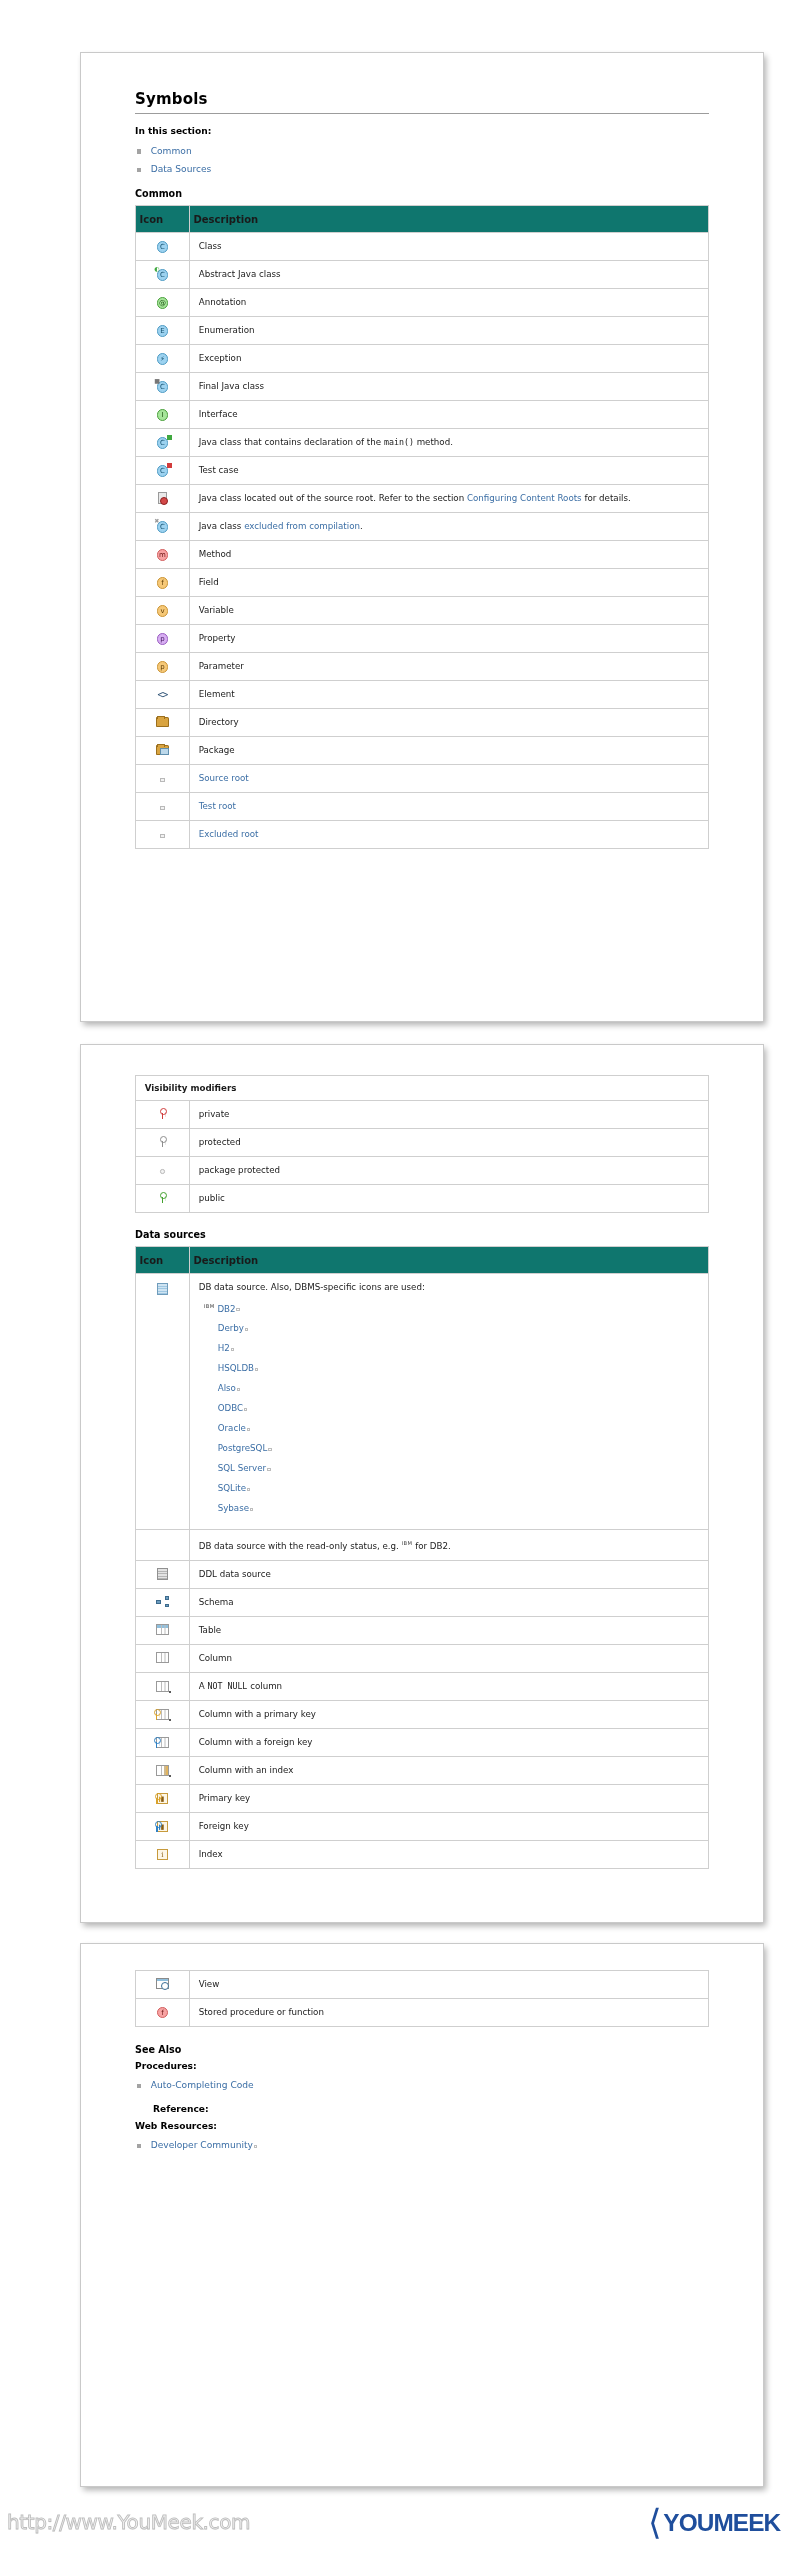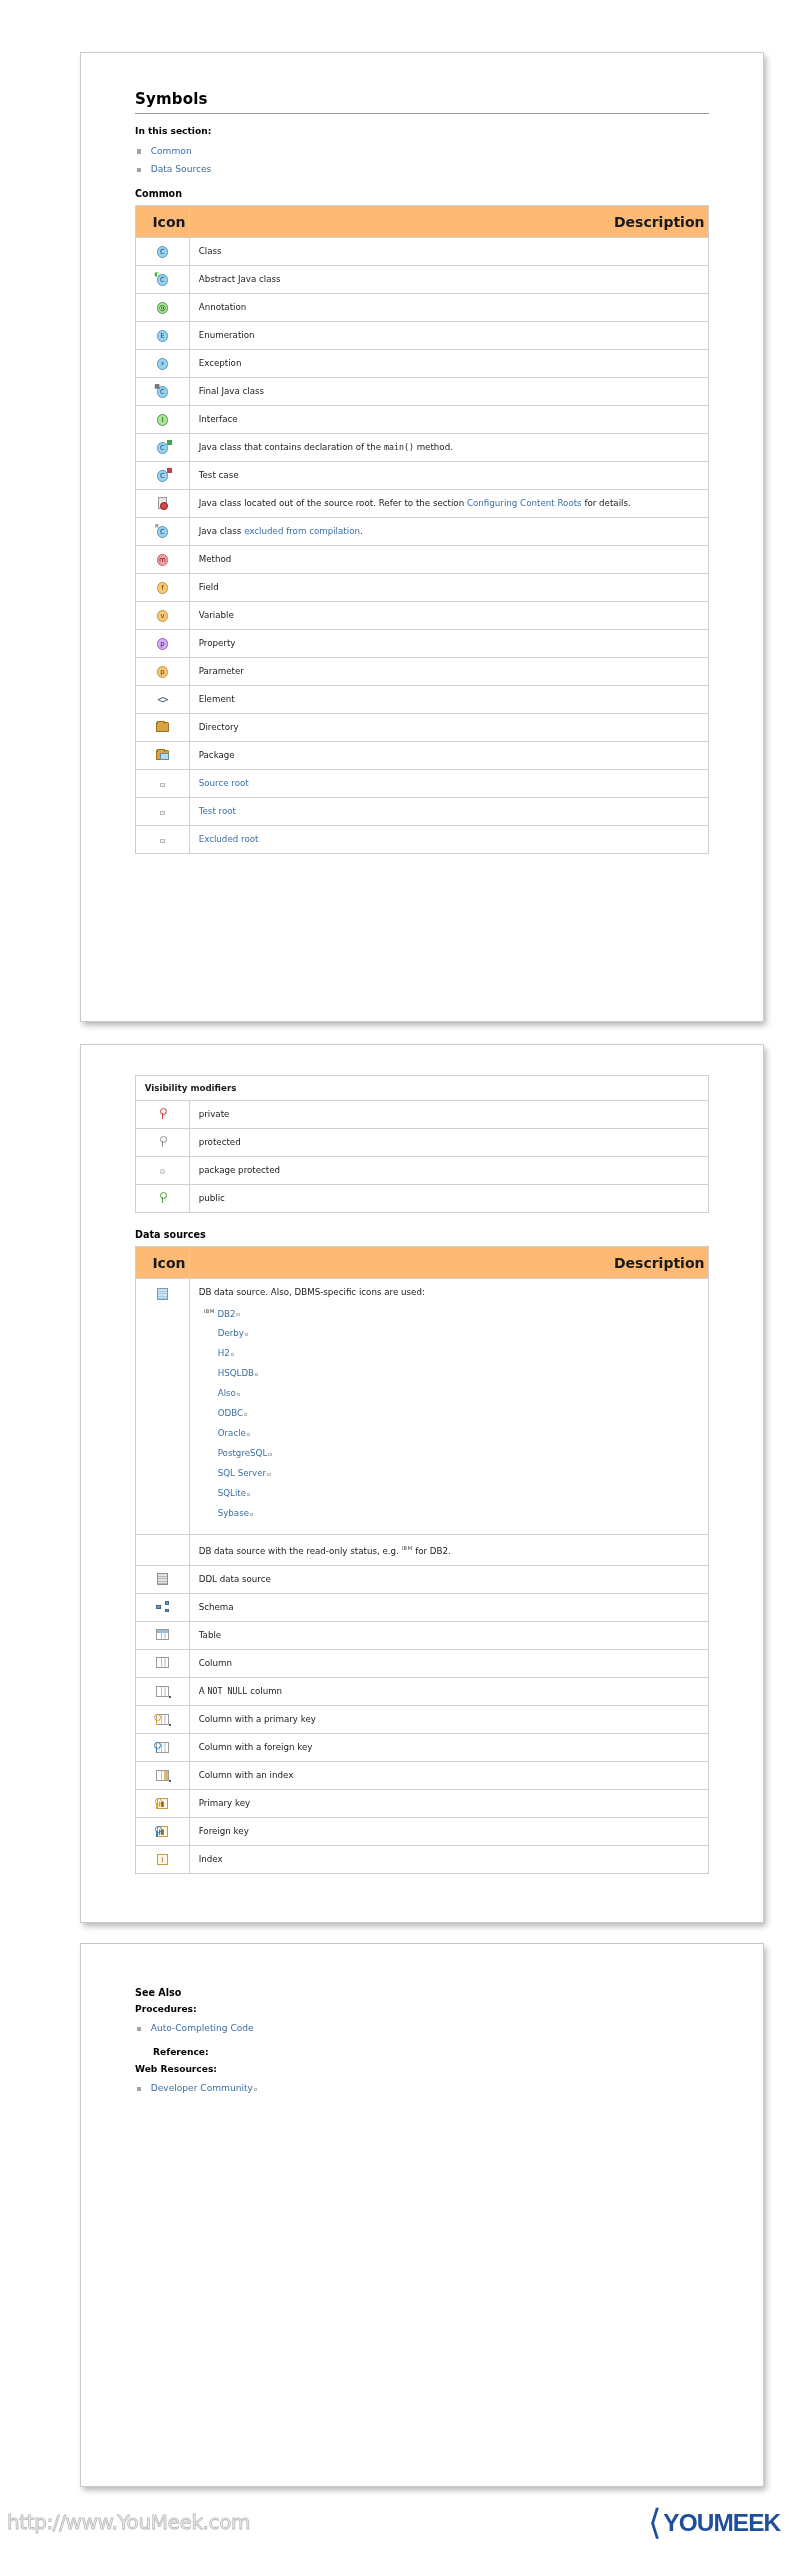--- a/index.html
+++ b/index.html
@@ -63,25 +63,25 @@
     margin: 0 0 5.2px 0;
     table-layout: fixed;
   }
   table.sym th, table.sym td {
     border: 0.9px solid #cfcfcf;
     font-size: 8.7px;
     color: #1a1a1a;
     vertical-align: middle;
   }
   table.sym th {
-    background: #fdba74;
+    background: #0f766e;
     font-weight: bold;
-    font-size: 14px;
+    font-size: 10px;
     padding: 7.8px 3.5px;
-    text-align: right;
+    text-align: left;
   }
   table.sym td.ic {
     width: 54px;
     text-align: center;
     padding: 6.1px 3.5px;
   }
   table.sym td.de {
     padding: 7px 8.7px;
     line-height: 13px;
   }
@@ -468,20 +468,36 @@
         </tr>
       </tbody>
     </table>
 
   </div>
 </div>
 
 <div class="page" id="page3">
   <div class="page-inner" style="padding-top:26px;">
 
+    <table class="sym">
+      <colgroup>
+          <col style="width:54px">
+          <col>
+        </colgroup>
+      <tbody>
+        <tr>
+          <td class="ic"><span class="view"></span></td>
+          <td class="de">View</td>
+        </tr>
+        <tr>
+          <td class="ic"><span class="circ c-pink">f</span></td>
+          <td class="de">Stored procedure or function</td>
+        </tr>
+      </tbody>
+    </table>
 
     <div class="sec-h" style="margin-top:17.4px;">See Also</div>
 
     <p class="lead" style="margin-bottom:7.8px;">Procedures:</p>
     <ul class="bul">
       <li>
         <span class="sqb"></span>
         <a class="lnk" href="#">Auto-Completing Code</a>
       </li>
     </ul>

